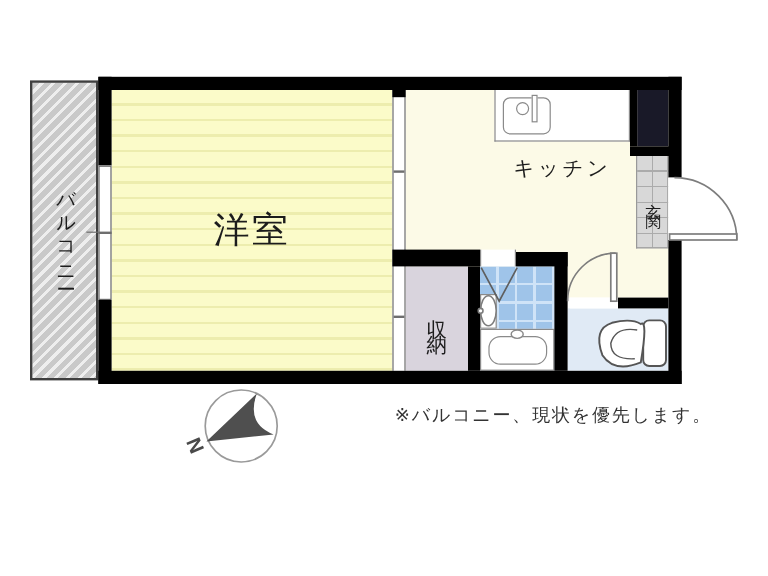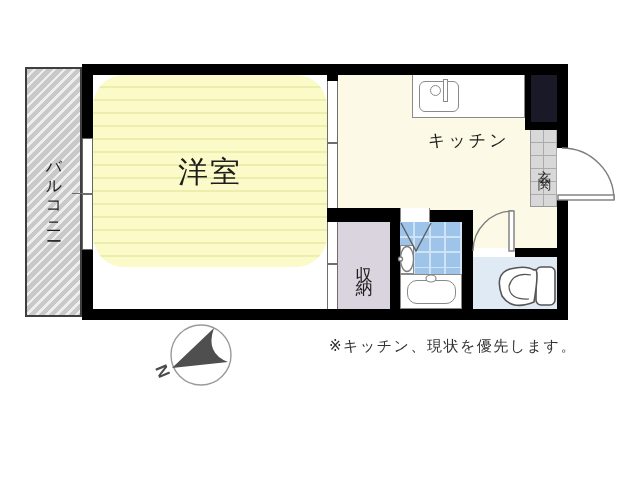--- a/index.html
+++ b/index.html
@@ -6,23 +6,23 @@
   .stage{position:relative;width:640px;height:480px;background:#ffffff;overflow:hidden;
          font-family:"Liberation Sans","DejaVu Sans",sans-serif;color:#1c1c1c;}
   .abs{position:absolute;}
   .wall{position:absolute;background:#000;}
   .gap{position:absolute;background:#fff;}
   .vtext{writing-mode:vertical-rl;text-orientation:upright;}
   
   .balcony{position:absolute;left:25px;top:67px;width:57px;height:250px;
     background:repeating-linear-gradient(135deg,#c9c9c9 0 4.5px,#eeeeee 4.5px 7px);
     border:2px solid #3f3f3f;box-sizing:border-box;display:flex;align-items:center;justify-content:center;}
-  .room-west{position:absolute;left:93px;top:75px;width:234px;height:192px;
+  .room-west{position:absolute;left:93px;top:75px;width:234px;height:234px;
     background:repeating-linear-gradient(to bottom,#fbfbc9 0 11px,#ededae 11px 13px);
-    display:flex;flex-direction:row;align-items:center;justify-content:center;border-radius:31px;}
+    display:flex;flex-direction:row;align-items:center;justify-content:center;}
   .kitchen{position:absolute;left:338px;top:75px;width:219px;height:173px;background:#fcfae7;}
   .closet{position:absolute;left:338px;top:222px;width:52px;height:87px;background:#d9d4dd;
     display:flex;align-items:center;justify-content:center;}
   .bath{position:absolute;left:400px;top:222px;width:62px;height:87px;
     background:repeating-linear-gradient(to right,transparent 0 13.5px,#cfe3f7 13.5px 15.5px),
                repeating-linear-gradient(to bottom,transparent 0 13.5px,#cfe3f7 13.5px 15.5px),#9fc4e9;}
   .toilet-room{position:absolute;left:473px;top:257px;width:84px;height:52px;background:#e0eaf5;}
   .genkan{position:absolute;left:530px;top:130px;width:27px;height:77px;
     background:repeating-linear-gradient(to right,transparent 0 12px,#ababab 12px 13px),
                repeating-linear-gradient(to bottom,transparent 0 12px,#ababab 12px 13px),#d8d8d8;
@@ -143,15 +143,15 @@
 
     <g>
       <circle cx="201" cy="355" r="30" stroke="#9a9a9a" fill="#ffffff" stroke-width="1.4"></circle>
       <path d="M 172 368 L 214 328 Q 205 353 228 362 Z" fill="#4f4f4f"></path>
       <text x="163" y="371" font-size="17" font-weight="bold" fill="#4a4a4a" text-anchor="middle" dominant-baseline="central" transform="rotate(-113 163 371)">N</text>
     </g>
   </svg>
 
   <div class="lbl-kitchen">キッチン</div>
 
-  <div class="note">※キッチン、現状を優先します。</div>
+  <div class="note">※バルコニー、現状を優先します。</div>
 
 </div>
 
 </body></html>

